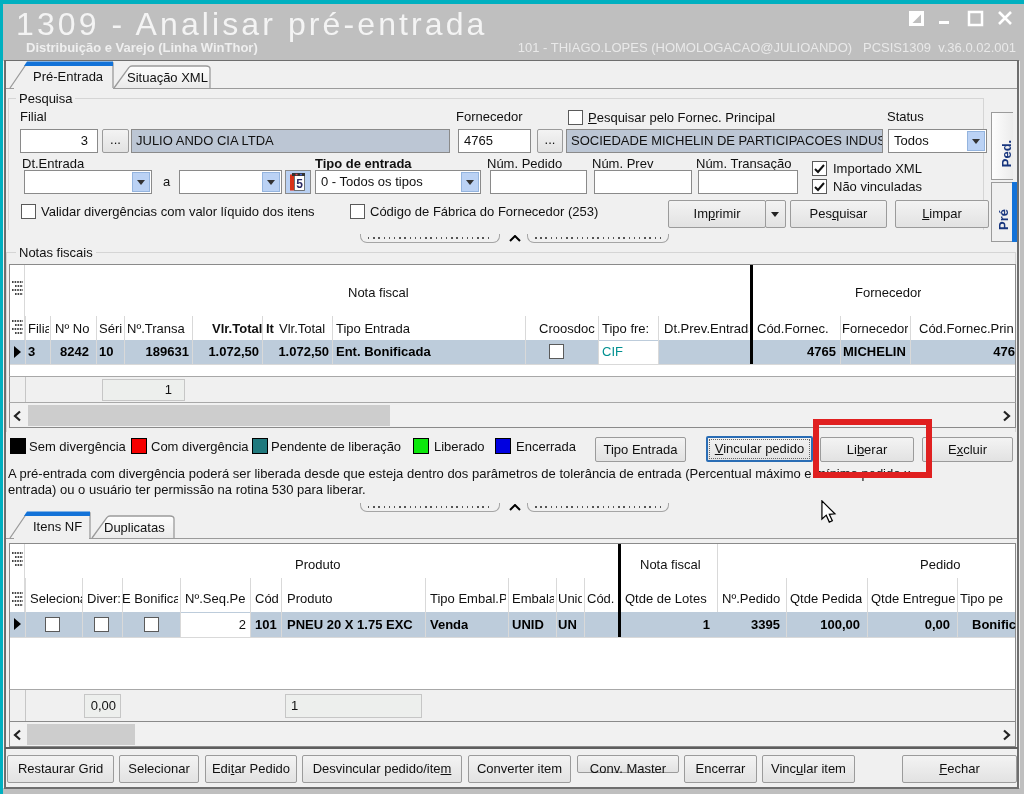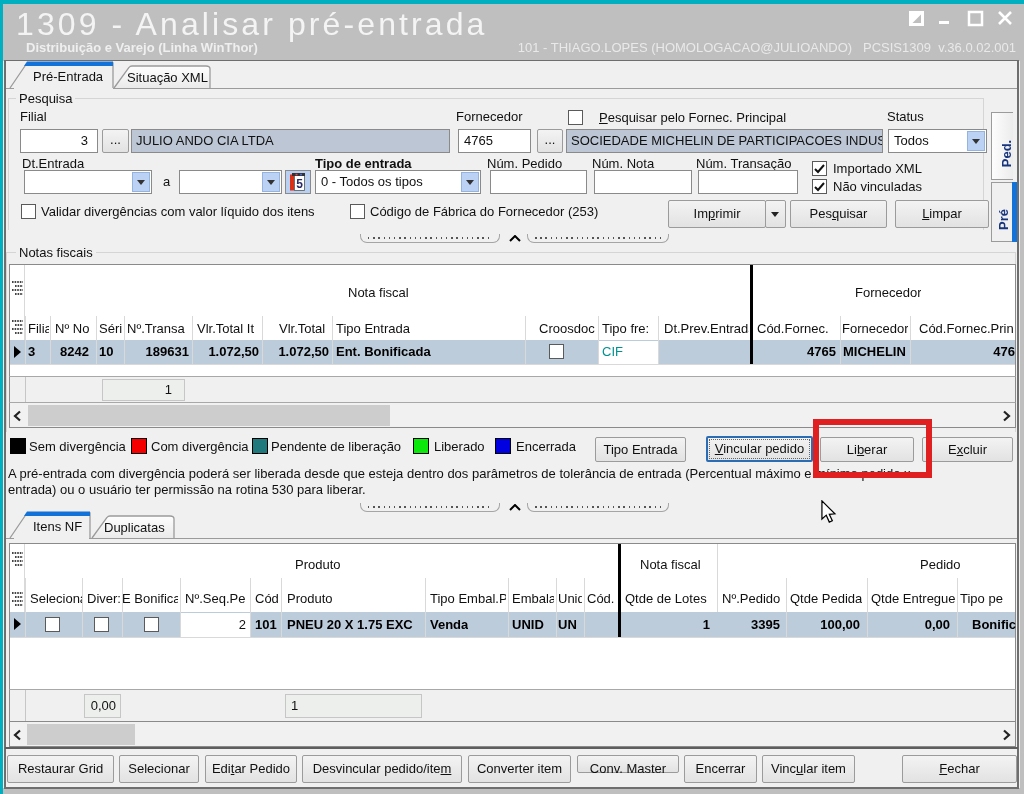--- a/index.html
+++ b/index.html
@@ -66,21 +66,21 @@
 
 <div class="lbl" style="left:20px;top:109px;">Filial</div>
 <div class="tb" style="left:20px;top:129px;width:78px;height:24px;line-height:22px;text-align:right;padding-right:9px;">3</div>
 <div class="btn" style="left:102px;top:129px;width:27px;height:24px;line-height:20px;">...</div>
 <div class="ro" style="left:131px;top:129px;width:319px;height:24px;">JULIO ANDO CIA LTDA</div>
 <div class="lbl" style="left:456px;top:109px;">Fornecedor</div>
 <div class="tb" style="left:458px;top:129px;width:73px;height:24px;line-height:22px;padding-left:5px;">4765</div>
 <div class="btn" style="left:537px;top:129px;width:26px;height:24px;line-height:20px;">...</div>
 <div class="ro" style="left:566px;top:129px;width:317px;height:24px;">SOCIEDADE MICHELIN DE PARTICIPACOES INDUST</div>
 <div class="cb" style="left:568px;top:110px;"></div>
-<div class="lbl" style="left:588px;top:110px;margin-left:11px;"><span class="u">P</span>esquisar pelo Fornec. Principal</div>
+<div class="lbl" style="left:588px;top:110px;"><span class="u">P</span>esquisar pelo Fornec. Principal</div>
 <div class="lbl" style="left:887px;top:109px;">Status</div>
 <div class="combo" style="left:888px;top:129px;width:99px;height:24px;">
     <span style="position:absolute;left:5px;top:3px;">Todos</span>
     <span class="arr"></span>
   </div>
 
 <div class="lbl" style="left:22px;top:156px;">Dt.Entrada</div>
 <div class="combo" style="left:24px;top:170px;width:128px;height:24px;">
     <span class="arr"></span>
   </div>
@@ -97,21 +97,21 @@
     <rect x="13" y="2.8" width="2" height="1.5" fill="#4868D8"></rect>
   <text x="12.6" y="17" font-size="12" fill="#2A2A66" text-anchor="middle" font-weight="bold">5</text>
 </svg>
 <div class="lbl" style="left:315px;top:156px;font-weight:bold;">Tipo de entrada</div>
 <div class="combo" style="left:315px;top:170px;width:166px;height:24px;">
     <span style="position:absolute;left:5px;top:3px;">0 - Todos os tipos</span>
     <span class="arr"></span>
   </div>
 <div class="lbl" style="left:487px;top:156px;">Núm. Pedido</div>
 <div class="tb" style="left:490px;top:170px;width:97px;height:24px;"></div>
-<div class="lbl" style="left:592px;top:156px;">Núm. Nota</div>
+<div class="lbl" style="left:592px;top:156px;">Núm. Prev</div>
 <div class="tb" style="left:594px;top:170px;width:98px;height:24px;"></div>
 <div class="lbl" style="left:696px;top:156px;">Núm. Transação</div>
 <div class="tb" style="left:698px;top:170px;width:100px;height:24px;"></div>
 <div class="cb" style="left:812px;top:161px;"></div>
 <svg class="ab" style="left:813px;top:162px;" width="13" height="13">
     <path d="M2 7 L5 10 L11 3" stroke="#111" stroke-width="2" fill="none"></path>
   </svg>
 <div class="lbl" style="left:833px;top:161px;">Importado XML</div>
 <div class="cb" style="left:812px;top:179px;"></div>
 <svg class="ab" style="left:813px;top:180px;" width="13" height="13">
@@ -185,21 +185,21 @@
   <div class="vline" style="left:588px;top:0;height:24px;"></div>
   <div class="vline" style="left:648px;top:0;height:24px;"></div>
   <div class="vline" style="left:830px;top:0;height:24px;"></div>
   <div class="vline" style="left:900px;top:0;height:24px;"></div>
 </div>
 
 <div class="hdr" style="left:28px;top:321px;width:21px;">Filia:</div>
 <div class="hdr" style="left:55px;top:321px;">Nº No</div>
 <div class="hdr" style="left:99px;top:321px;width:24px;">Séri</div>
 <div class="hdr" style="left:127px;top:321px;">Nº.Transa</div>
-<div class="hdr" style="left:197px;top:321px;width:64px;">Vlr.Total It</div>
+<div class="hdr" style="left:212px;top:321px;width:64px;font-weight:bold;">Vlr.Total It</div>
 <div class="hdr" style="left:267px;top:321px;margin-left:12px;">Vlr.Total</div>
 <div class="hdr" style="left:336px;top:321px;">Tipo Entrada</div>
 <div class="hdr" style="left:539px;top:321px;">Croosdoc</div>
 <div class="hdr" style="left:602px;top:321px;width:47px;">Tipo fre:</div>
 <div class="hdr" style="left:664px;top:321px;width:85px;">Dt.Prev.Entrada</div>
 <div class="hdr" style="left:757px;top:321px;">Cód.Fornec.</div>
 <div class="hdr" style="left:842px;top:321px;">Fornecedor</div>
 <div class="hdr" style="left:919px;top:321px;width:96px;">Cód.Fornec.Prin</div>
 
 <div class="ab" style="left:10px;top:340px;width:1005px;height:24px;background:#BDCCDB;"></div>

